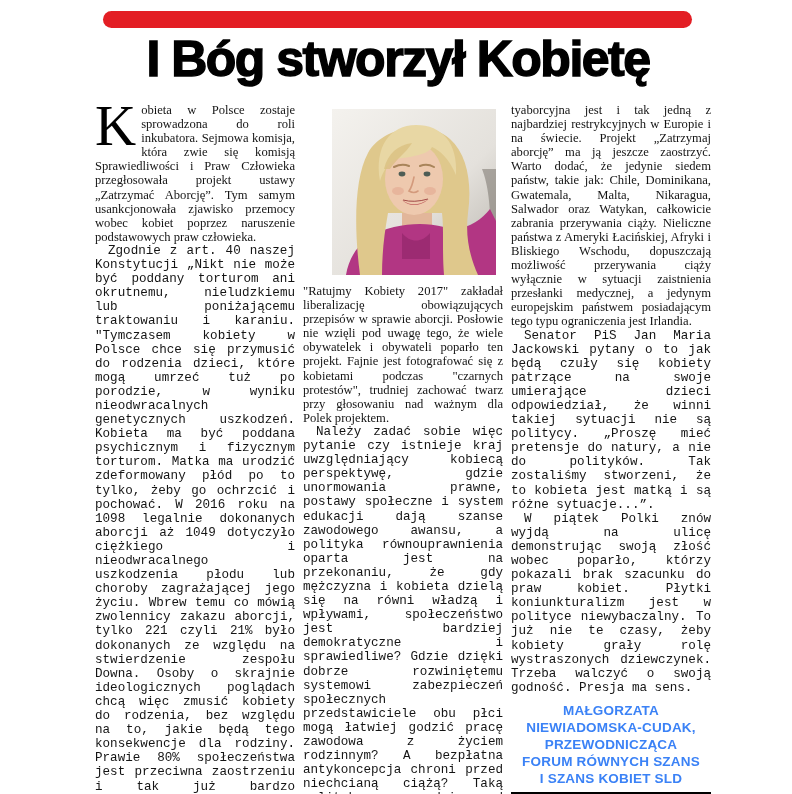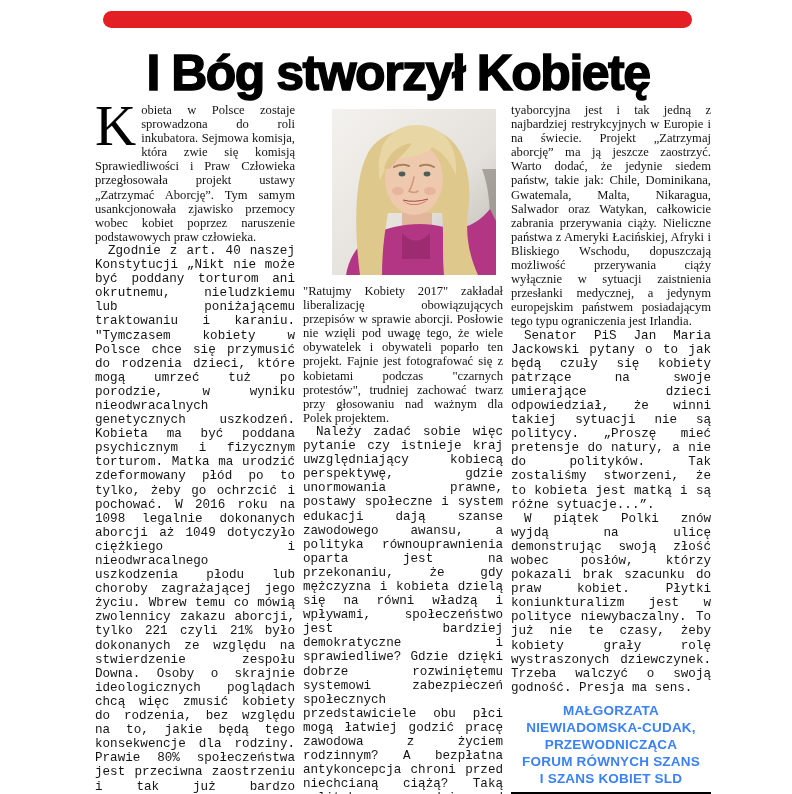--- a/index.html
+++ b/index.html
@@ -9,21 +9,21 @@
     -webkit-font-smoothing:antialiased;
   }
   .page{position:relative;width:792px;height:794px;background:#fff;overflow:hidden;}
 
   .redbar{
     position:absolute;left:103px;top:11px;width:589px;height:17px;
     background:#e31e24;border-radius:9px;
   }
 
   .headline{
-    position:absolute;left:83px;top:44px;width:630px;
+    position:absolute;left:83px;top:30px;width:630px;
     text-align:center;
     font-family:"Liberation Sans", sans-serif;
     font-weight:bold;font-size:50px;letter-spacing:-1.5px;
     color:#000;-webkit-text-stroke:1.4px #000;
     white-space:nowrap;margin:0;
   }
 
   .cols{
     position:absolute;left:95px;top:103px;width:616px;
     display:flex;gap:8px;align-items:flex-start;
@@ -113,21 +113,21 @@
         <path d="M70,91 Q82,100 97,90 Q90,96 82,96 Q75,96 70,91 Z" fill="#c2615f"></path>
         <path d="M71,91 Q82,94 96,90" stroke="#a14846" stroke-width="1" fill="none"></path>
       </svg>
       <p>"Ratujmy Kobiety 2017" zakładał liberalizację obowiązujących przepisów w sprawie aborcji. Posłowie nie wzięli pod uwagę tego, że wiele obywatelek i obywateli poparło ten projekt. Fajnie jest fotografować się z kobietami podczas "czarnych protestów", trudniej zachować twarz przy głosowaniu nad ważnym dla Polek projektem.</p>
       <p class="indent">Należy zadać sobie więc pytanie czy istnieje kraj uwzględniający kobiecą perspektywę, gdzie unormowania prawne, postawy społeczne i system edukacji dają szanse zawodowego awansu, a polityka równouprawnienia oparta jest na przekonaniu, że gdy mężczyzna i kobieta dzielą się na równi władzą i wpływami, społeczeństwo jest bardziej demokratyczne i sprawiedliwe? Gdzie dzięki dobrze rozwiniętemu systemowi zabezpieczeń społecznych przedstawiciele obu płci mogą łatwiej godzić pracę zawodowa z życiem rodzinnym? A bezpłatna antykoncepcja chroni przed niechcianą ciążą? Taką politykę prowadzi od dłuższego czasu Szwecja, do której Polsce coraz dalej.</p>
     </div>
 
     <div class="col">
       <p>tyaborcyjna jest i tak jedną z najbardziej restrykcyjnych w Europie i na świecie. Projekt „Zatrzymaj aborcję” ma ją jeszcze zaostrzyć. Warto dodać, że jedynie siedem państw, takie jak: Chile, Dominikana, Gwatemala, Malta, Nikaragua, Salwador oraz Watykan, całkowicie zabrania przerywania ciąży. Nieliczne państwa z Ameryki Łacińskiej, Afryki i Bliskiego Wschodu, dopuszczają możliwość przerywania ciąży wyłącznie w sytuacji zaistnienia przesłanki medycznej, a jedynym europejskim państwem posiadającym tego typu ograniczenia jest Irlandia.</p>
       <p class="indent">Senator PiS Jan Maria Jackowski pytany o to jak będą czuły się kobiety patrzące na swoje umierające dzieci odpowiedział, że winni takiej sytuacji nie są politycy. „Proszę mieć pretensje do natury, a nie do polityków. Tak zostaliśmy stworzeni, że to kobieta jest matką i są różne sytuacje...”.</p>
-      <p class="indent">W piątek Polki znów wyjdą na ulicę demonstrując swoją złość wobec posłów, którzy pokazali brak szacunku do praw kobiet. Płytki koniunkturalizm jest w polityce niewybaczalny. To już nie te czasy, żeby kobiety grały rolę wystraszonych dziewczynek. Trzeba walczyć o swoją godność. Presja ma sens.</p>
+      <p class="indent">W piątek Polki znów wyjdą na ulicę demonstrując swoją złość wobec poparło, którzy pokazali brak szacunku do praw kobiet. Płytki koniunkturalizm jest w polityce niewybaczalny. To już nie te czasy, żeby kobiety grały rolę wystraszonych dziewczynek. Trzeba walczyć o swoją godność. Presja ma sens.</p>
 
       <div class="byline">
         <span>MAŁGORZATA</span>
         <span>NIEWIADOMSKA-CUDAK,</span>
         <span>PRZEWODNICZĄCA</span>
         <span>FORUM RÓWNYCH SZANS</span>
         <span>I SZANS KOBIET SLD</span>
       </div>
       <div class="byline-rule"></div>
     </div>

